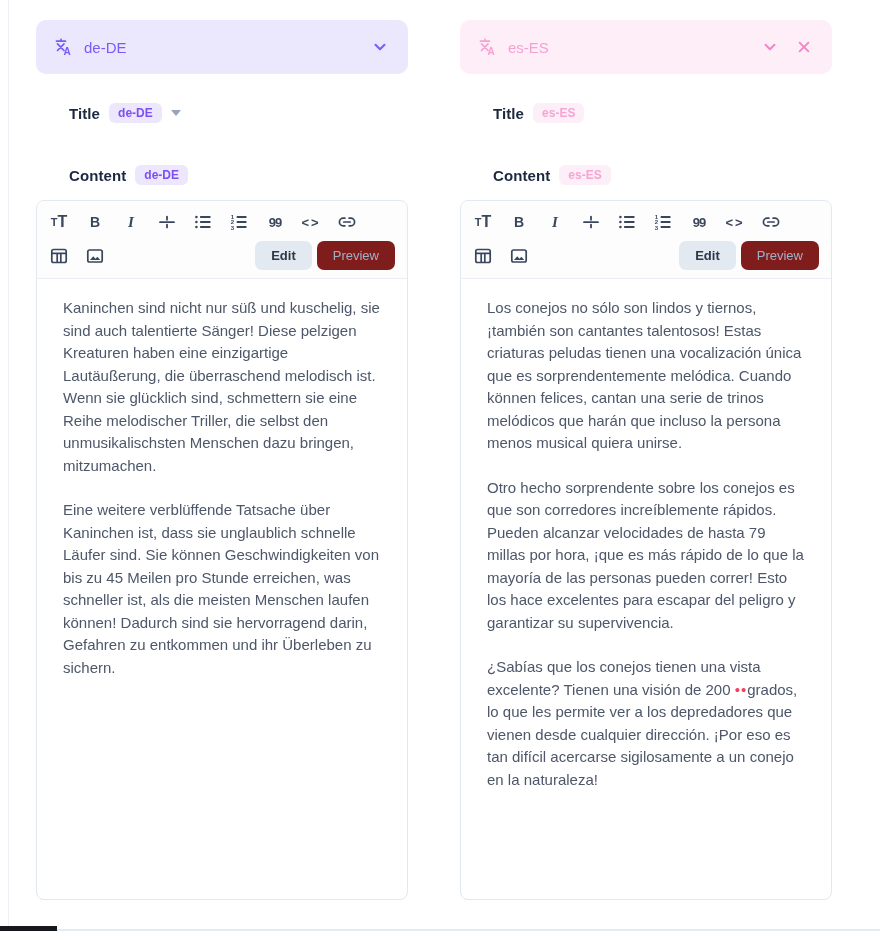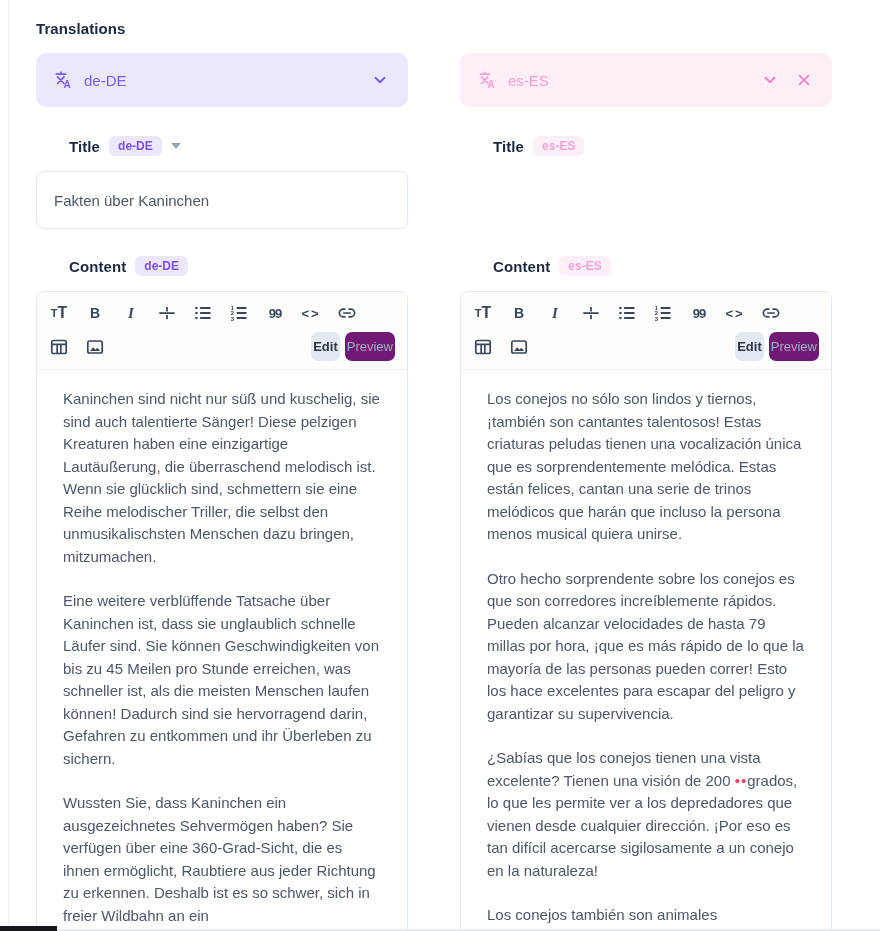--- a/index.html
+++ b/index.html
@@ -52,23 +52,23 @@
   .tb-btn { width:20px; height:24px; display:inline-flex; align-items:center; justify-content:center;
     color:#39465c; cursor:pointer; margin-right:16px; flex:none; }
   .tb-btn svg { display:block; }
   .tb-text { font-weight:700; font-size:14px; line-height:1; }
   .t-sm { font-size:11px; font-weight:700; }
   .t-lg { font-size:16px; font-weight:700; }
   .italic-glyph { font-family:"Liberation Serif","DejaVu Serif",serif; font-style:italic; font-size:15px; font-weight:700; }
   .quote-glyph { letter-spacing:-1px; font-size:13px;text-align:right; }
   .code-glyph { letter-spacing:2px; font-size:13px; }
   .tb-spacer { flex:1; }
-  .mode-btn { font-size:13px; border-radius:7px; padding:7px 2px; cursor:pointer; flex:none; }
+  .mode-btn { font-size:13px; border-radius:7px; padding:7px 16px; cursor:pointer; flex:none; }
   .mode-btn.edit { background:#e3e9f0; color:#2b3648; font-weight:700; margin-right:5px; }
-  .mode-btn.preview { background:#701a75; color:#9fb1c6; font-weight:500; }
+  .mode-btn.preview { background:#7f1d1d; color:#9fb1c6; font-weight:500; }
 
   .editor-body { padding:18px 26px; font-size:15px; line-height:1.5; color:#4d5769; flex:1; overflow:hidden; }
   .editor-body p { margin-bottom:22px; }
   .marker { color:#f43f5e; letter-spacing:1px; }
 </style>
 </head>
 <body>
 
 <svg width="0" height="0" style="position:absolute">
   <defs>
@@ -108,21 +108,20 @@
       <rect x="2.8" y="4" width="14.4" height="12" rx="1.8" fill="none" stroke="currentColor" stroke-width="1.7"></rect>
       <path d="M5 13.9l3.2-3.6 2.3 2.4 1.9-2 2.8 3.2z" fill="currentColor" stroke="none"></path>
     </g>
   </defs>
 </svg>
 
 <div class="left-rail"></div>
 
 <div class="container">
 
-  <div class="section-label translations-label">Translations</div>
 
   <div class="grid2 selector-row">
     <div class="lang-select violet">
       <span class="icon">
           <svg width="20" height="20" viewBox="0 0 20 20">
             <use href="#ic-translate"></use>
           </svg>
         </span>
       <span class="lang-name">de-DE</span>
       <span class="icon chev">
@@ -157,21 +156,20 @@
       <span class="badge violet">de-DE</span>
       <span class="caret-down"></span>
     </div>
     <div class="field-label-row">
       <span class="section-label">Title</span>
       <span class="badge pink">es-ES</span>
     </div>
   </div>
 
   <div class="grid2 title-row">
-    <input class="title-input" type="text" value="Fakten über Kaninchen" style="">
   </div>
 
   <div class="grid2">
     <div class="field-label-row">
       <span class="section-label">Content</span>
       <span class="badge violet">de-DE</span>
     </div>
     <div class="field-label-row">
       <span class="section-label">Content</span>
       <span class="badge pink">es-ES</span>
@@ -224,21 +222,20 @@
               </svg>
             </span>
           <span class="tb-spacer"></span>
           <span class="mode-btn edit">Edit</span>
           <span class="mode-btn preview">Preview</span>
         </div>
       </div>
       <div class="editor-body">
         <p>Kaninchen sind nicht nur süß und kuschelig, sie sind auch talentierte Sänger! Diese pelzigen Kreaturen haben eine einzigartige Lautäußerung, die überraschend melodisch ist. Wenn sie glücklich sind, schmettern sie eine Reihe melodischer Triller, die selbst den unmusikalischsten Menschen dazu bringen, mitzumachen.</p>
         <p>Eine weitere verblüffende Tatsache über Kaninchen ist, dass sie unglaublich schnelle Läufer sind. Sie können Geschwindigkeiten von bis zu 45 Meilen pro Stunde erreichen, was schneller ist, als die meisten Menschen laufen können! Dadurch sind sie hervorragend darin, Gefahren zu entkommen und ihr Überleben zu sichern.</p>
-        <p>Wussten Sie, dass Kaninchen ein ausgezeichnetes Sehvermögen haben? Sie verfügen über eine 360-Grad-Sicht, die es ihnen ermöglicht, Raubtiere aus jeder Richtung zu erkennen. Deshalb ist es so schwer, sich in freier Wildbahn an ein</p>
       </div>
     </div>
 
     <div class="editor-card">
       <div class="toolbar">
         <div class="tb-row">
           <span class="tb-btn">
               <span class="t-sm">T</span>
               <span class="t-lg">T</span>
             </span>
@@ -277,24 +274,23 @@
               <svg width="20" height="20" viewBox="0 0 20 20">
                 <use href="#ic-image"></use>
               </svg>
             </span>
           <span class="tb-spacer"></span>
           <span class="mode-btn edit">Edit</span>
           <span class="mode-btn preview">Preview</span>
         </div>
       </div>
       <div class="editor-body">
-        <p>Los conejos no sólo son lindos y tiernos, ¡también son cantantes talentosos! Estas criaturas peludas tienen una vocalización única que es sorprendentemente melódica. Estas están felices, cantan una serie de trinos melódicos que harán que incluso la persona menos musical quiera unirse.</p>
+        <p>Los conejos no sólo son lindos y tiernos, ¡también son cantantes talentosos! Estas criaturas peludas tienen una vocalización única que es sorprendentemente melódica. Cuando können felices, cantan una serie de trinos melódicos que harán que incluso la persona menos musical quiera unirse.</p>
         <p>Otro hecho sorprendente sobre los conejos es que son corredores increíblemente rápidos. Pueden alcanzar velocidades de hasta 79 millas por hora, ¡que es más rápido de lo que la mayoría de las personas pueden correr! Esto los hace excelentes para escapar del peligro y garantizar su supervivencia.</p>
         <p><span>¿Sabías que los conejos tienen una vista excelente? Tienen una visión de 200 </span><span class="marker">••</span><span>grados, lo que les permite ver a los depredadores que vienen desde cualquier dirección. ¡Por eso es tan difícil acercarse sigilosamente a un conejo en la naturaleza!</span></p>
-        <p>Los conejos también son animales</p>
       </div>
     </div>
 
   </div>
 </div>
 
 <div class="bottom-track"></div>
 <div class="bottom-thumb"></div>
 
 </body></html>

